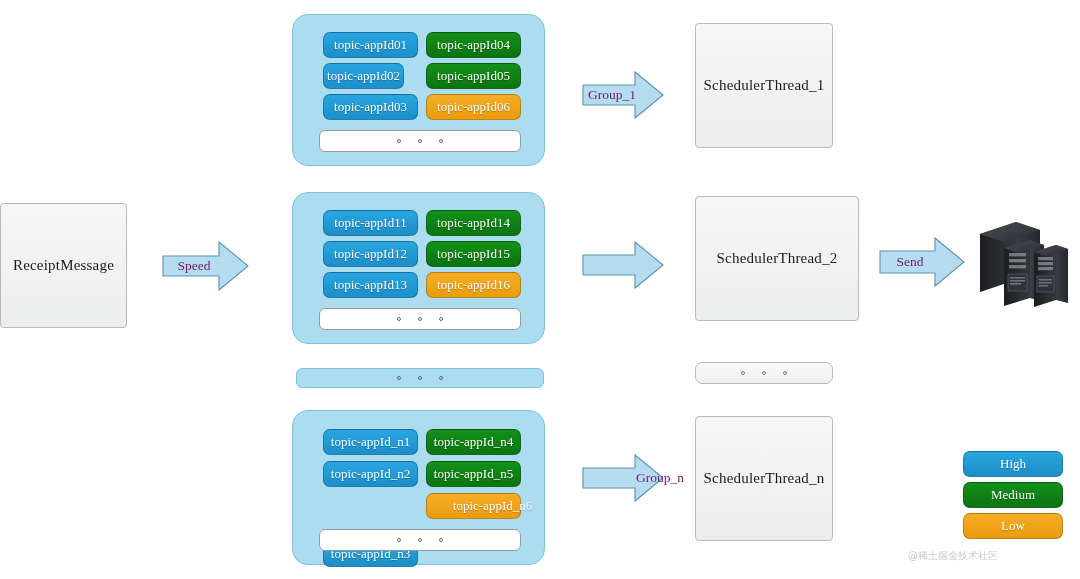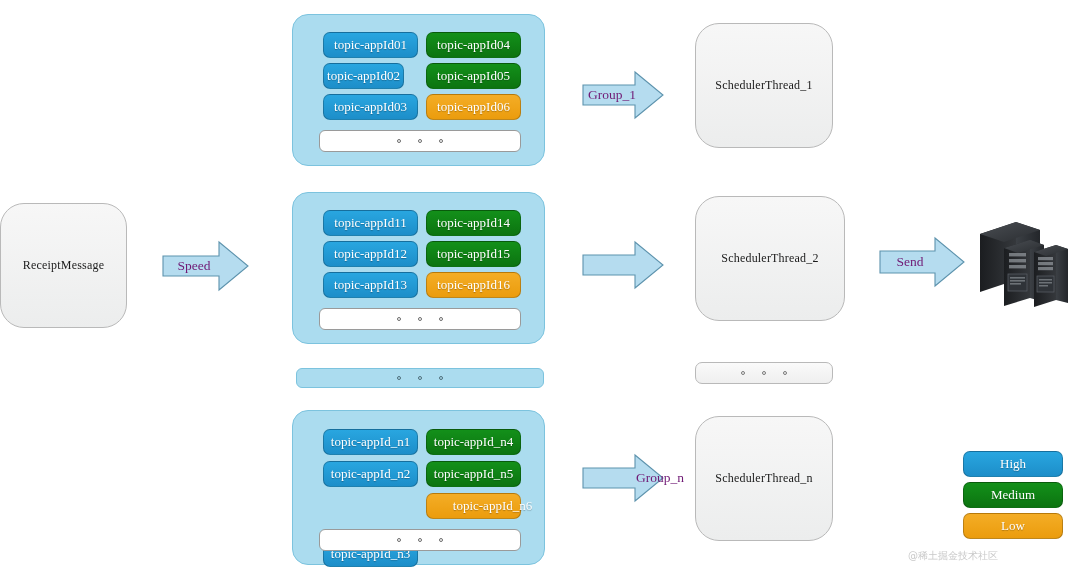--- a/index.html
+++ b/index.html
@@ -16,26 +16,26 @@
     height: 579px;
     background: #ffffff;
     overflow: hidden;
   }
 
   
   .node {
     position: absolute;
     background: linear-gradient(180deg, #f7f7f7 0%, #eceded 100%);
     border: 1px solid #b9b9b9;
-    border-radius: 24px;
+    border-radius: 4px;
     display: flex;
     align-items: center;
     justify-content: center;
     color: #1a1a1a;
-    font-size: 12px;
+    font-size: 15px;
     letter-spacing: .2px;
     box-sizing: border-box;
     text-align: center;
   }
 
   
   .group-box {
     position: absolute;
     background: #abdcef;
     border: 1px solid #7cc3de;
@@ -311,21 +311,21 @@
     <svg width="80" height="50" viewBox="0 0 80 50" aria-hidden="true">
       <polygon points="0,15 52,15 52,2 80,25 52,48 52,35 0,35" fill="#b5dcef" stroke="#5d93ad" stroke-width="1.1"></polygon>
     </svg>
     <div class="arrow-label" style="width:58px; justify-content:center;padding-left:48px;">Group_n</div>
   </div>
 
   <div class="node" style="left:695px; top:23px; width:138px; height:125px;">
     <span>SchedulerThread_1</span>
   </div>
 
-  <div class="node" style="left:695px; top:196px; width:150px; height:125px;">
+  <div class="node" style="left:695px; top:196px; width:164px; height:125px;">
     <span>SchedulerThread_2</span>
   </div>
 
   <div class="dots-bar-grey" style="left:695px; top:362px; width:138px; height:22px;">
     <span class="dot"></span>
     <span class="dot"></span>
     <span class="dot"></span>
   </div>
 
   <div class="node" style="left:695px; top:416px; width:138px; height:125px;">

